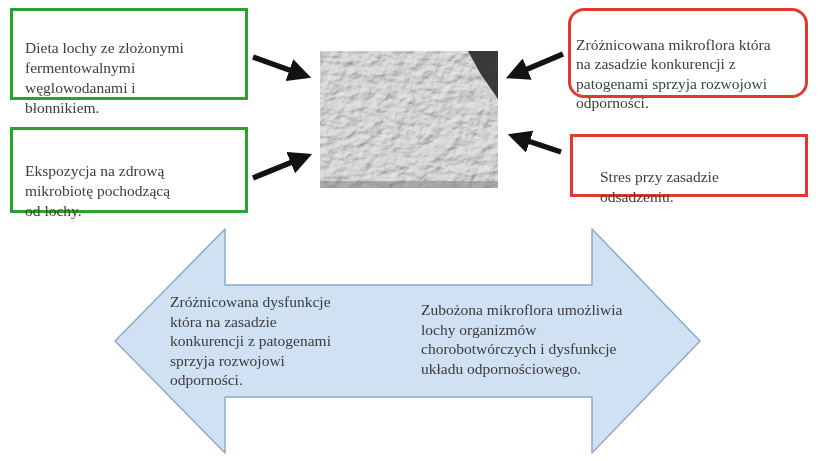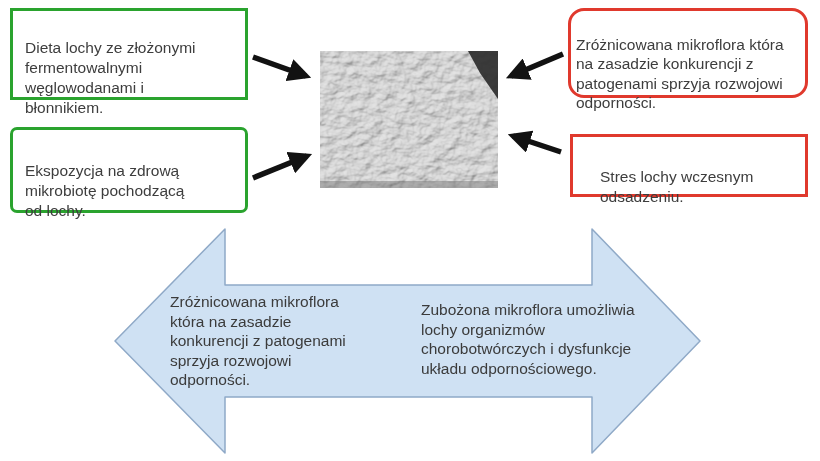--- a/index.html
+++ b/index.html
@@ -1,36 +1,36 @@
 <!DOCTYPE html>
 <html><head>
 <meta charset="utf-8">
 <style>
   html, body { margin: 0; padding: 0; background: #ffffff; }
   .canvas {
     position: relative;
     width: 820px;
     height: 461px;
     background: #ffffff;
-    font-family: Liberation Sans, sans-serif;
+    font-family: Liberation Serif, serif;
     color: #3d3d3d;
     overflow: hidden;
   }
   .box {
     position: absolute;
     background: #ffffff;
     font-size: 15.5px;
     line-height: 20px;
     white-space: pre-line;
     box-sizing: border-box;
   }
   .box.green { border: 3px solid #2aa32e; }
   .box.red   { border: 3px solid #e0392d; }
   .box-sow-diet   { left: 10px;  top: 8px;   width: 238px; height: 92px; padding: 7px 8px 0 12px; }
-  .box-exposure   { left: 10px;  top: 127px; width: 238px; height: 86px; padding: 11px 8px 0 12px; border-radius: 7px; }
+  .box-exposure   { left: 10px;  top: 127px; width: 238px; height: 86px; padding: 11px 8px 0 12px; }
   .box-diverse    { left: 568px; top: 8px;   width: 240px; height: 90px; padding: 4px 2px 0 5px; line-height: 19.5px; border-radius: 16px; }
   .box-stress     { left: 570px; top: 134px; width: 238px; height: 63px; padding: 10px 8px 0 27px; }
   .sem-image {
     position: absolute;
     left: 320px; top: 51px;
     width: 178px; height: 137px;
     background: #a9a9a9;
   }
   .overlay-svg {
     position: absolute;
@@ -67,21 +67,21 @@
   </div>
 
   <div class="box red box-diverse">
     <span>Zróżnicowana mikroflora która
 na zasadzie konkurencji z
 patogenami sprzyja rozwojowi
 odporności.</span>
   </div>
 
   <div class="box red box-stress">
-    <span>Stres lochy wczesnym
+    <span>Stres przy zasadzie
 odsadzeniu.</span>
   </div>
 
   <div class="sem-image">
     <svg width="178" height="137">
       <defs>
         <filter id="bact" x="0" y="0" width="100%" height="100%">
           <feTurbulence type="fractalNoise" baseFrequency="0.085 0.11" numOctaves="3" seed="11" result="noise"></feTurbulence>
           <feDiffuseLighting in="noise" lighting-color="#dedede" surfaceScale="2.6" diffuseConstant="1.05">
             <feDistantLight azimuth="235" elevation="58"></feDistantLight>
@@ -103,21 +103,21 @@
     <line x1="253" y1="57" x2="306" y2="76" stroke="#121212" stroke-width="5.5" marker-end="url(#ah)"></line>
     <line x1="253" y1="178" x2="307" y2="156" stroke="#121212" stroke-width="5.5" marker-end="url(#ah)"></line>
     <line x1="563" y1="54" x2="511" y2="76" stroke="#121212" stroke-width="5.5" marker-end="url(#ah)"></line>
     <line x1="561" y1="152" x2="513" y2="136" stroke="#121212" stroke-width="5.5" marker-end="url(#ah)"></line>
   </svg>
 
   <svg class="overlay-svg">
     <polygon points="115,341 225,229 225,285 592,285 592,229 700,341 592,453 592,397 225,397 225,453" fill="#cfe1f3" stroke="#8fa9c7" stroke-width="1.5" stroke-linejoin="round"></polygon>
   </svg>
 
-  <div class="arrow-text left">Zróżnicowana mikroflora
+  <div class="arrow-text left">Zróżnicowana dysfunkcje
 która na zasadzie
 konkurencji z patogenami
 sprzyja rozwojowi
 odporności.</div>
   <div class="arrow-text right">Zubożona mikroflora umożliwia
 lochy organizmów
 chorobotwórczych i dysfunkcje
 układu odpornościowego.</div>
 
 </div>

